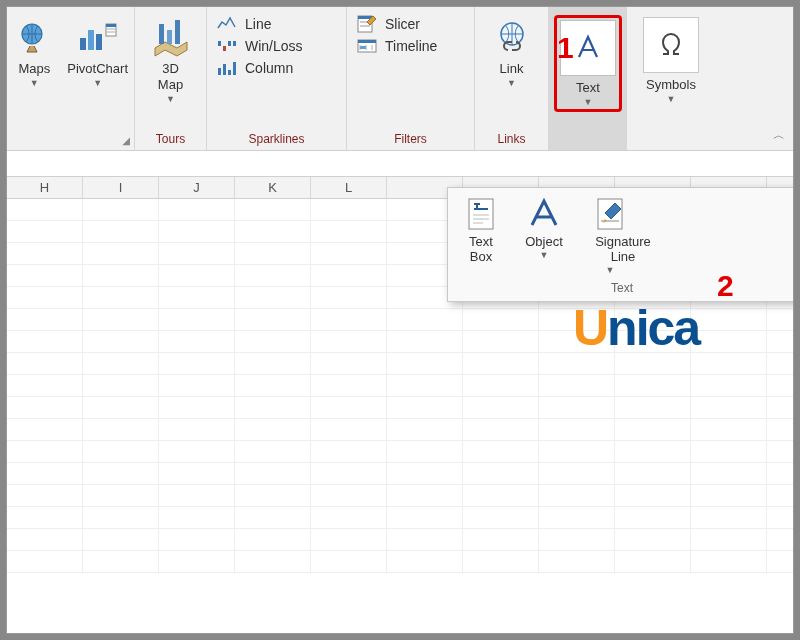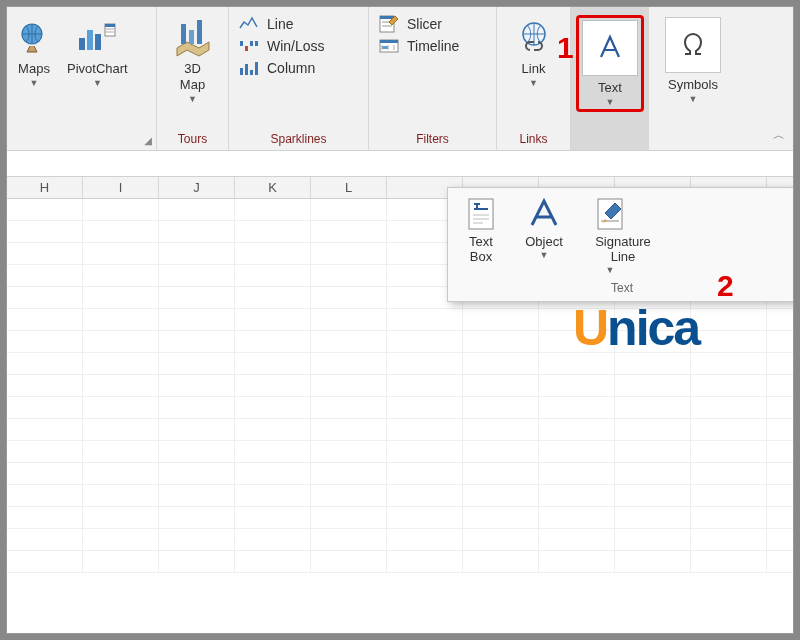--- a/index.html
+++ b/index.html
@@ -62,21 +62,21 @@
   svg { display: block; }
 </style>
 </head>
 <body>
 
 <div class="frame">
 
 
   <div class="ribbon">
 
-    <div class="group" style="width:150px;">
+    <div class="group" style="width:128px;align-items:flex-end;">
       <div style="display:flex;">
         <div class="vbtn">
           <span class="ico">
             <svg width="36" height="36" viewBox="0 0 36 36">
                 <circle cx="16" cy="14" r="10" fill="#5aa0d8" stroke="#2e6fa3" stroke-width="1.2"></circle>
                 <path d="M6 14h20M16 4v20M10 6c4 4 4 12 0 16M22 6c-4 4-4 12 0 16" stroke="#2e6fa3" stroke-width="1" fill="none"></path>
                 <path d="M14 26l-3 6h10l-3-6" fill="#c9a06a" stroke="#7a5a2e"></path>
               </svg>
           </span>
           <span class="lbl">Maps</span>

